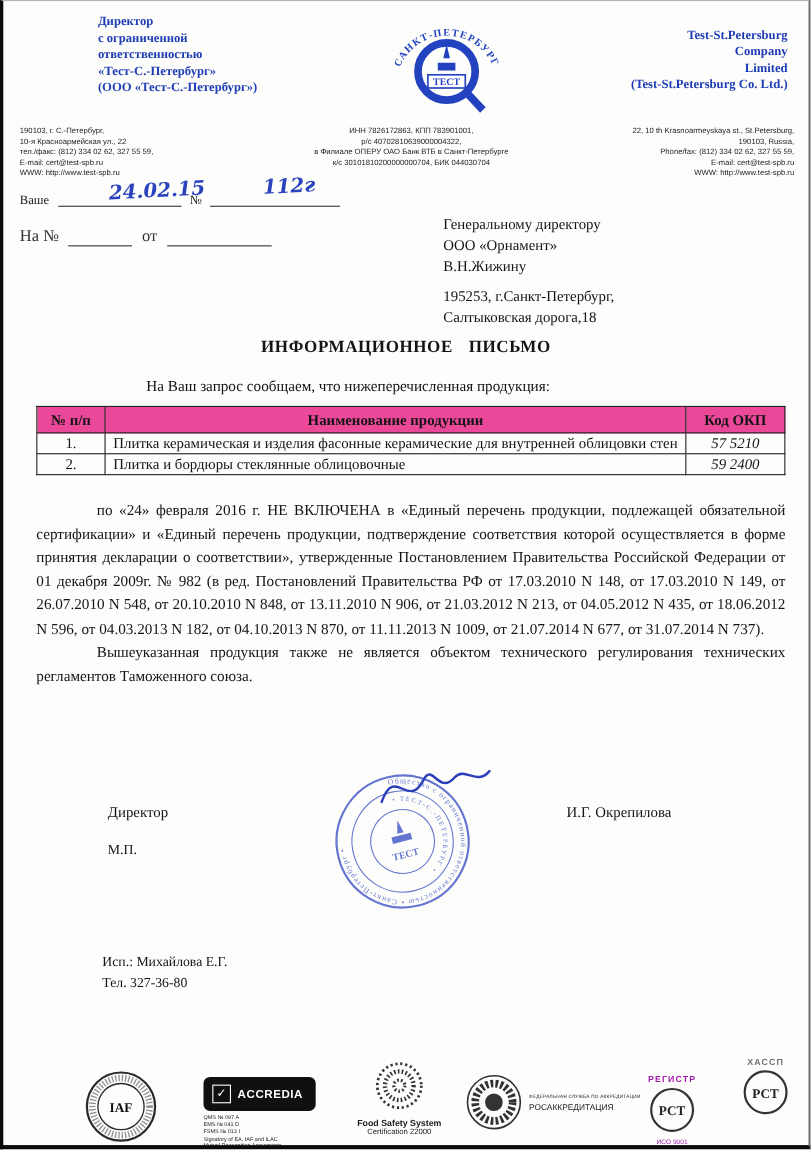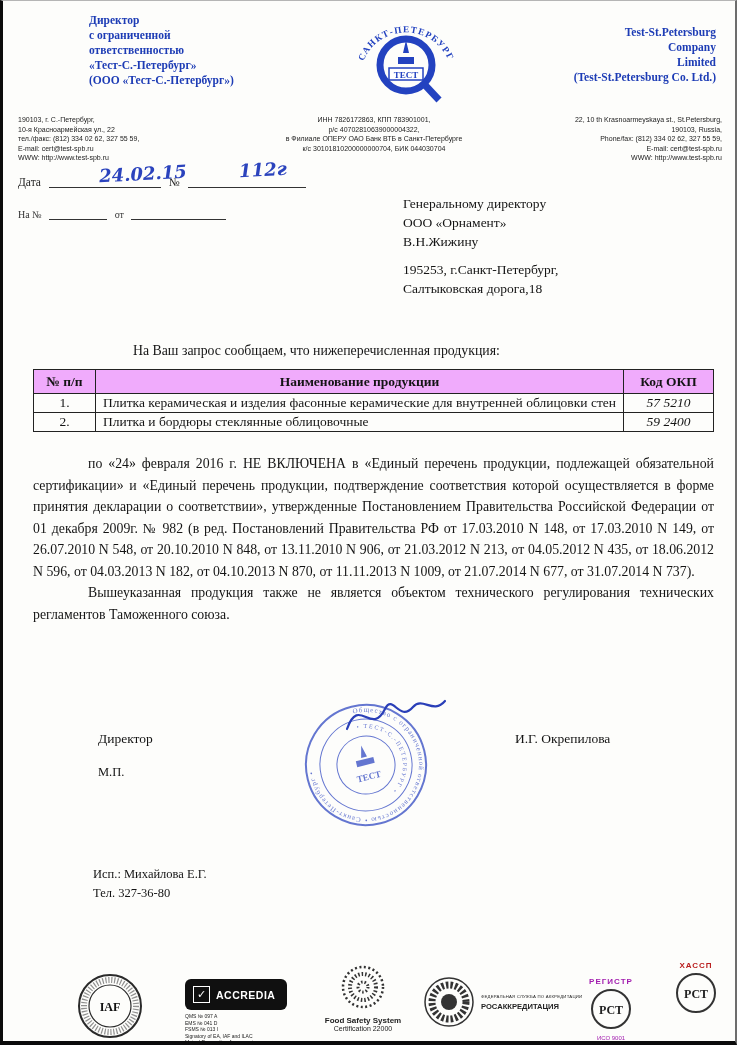--- a/index.html
+++ b/index.html
@@ -20,32 +20,32 @@
   .addr{position:absolute;top:114px;font-family:"Liberation Sans",sans-serif;font-size:7px;line-height:9.5px;color:#222;}
   .addr-ru{left:15px;width:185px;}
   .addr-bank{left:246px;width:250px;text-align:center;}
   .addr-en{right:13px;width:235px;text-align:right;}
 
   .date-row{position:absolute;left:15px;top:174px;font-size:11.5px;color:#222;}
   .uline{display:inline-block;border-bottom:1.2px solid #333;height:12px;margin:0 5px;vertical-align:bottom;}
   .hand{position:absolute;font-style:italic;font-weight:bold;color:#2b43bd;font-size:18px;font-family:"DejaVu Serif",serif;transform:rotate(-3deg);}
   .hand-date{left:96px;top:162px;}
   .hand-num{left:236px;top:158px;}
-  .ref-row{position:absolute;left:15px;top:206px;font-size:10px;color:#333;}
+  .ref-row{position:absolute;left:15px;top:206px;font-size:15px;color:#333;}
 
   .recipient{position:absolute;left:400px;top:193px;font-size:13.5px;line-height:19px;}
   .recipient .bold{font-weight:normal;}
   .recipient .addr2{margin-top:9px;}
 
   .title{position:absolute;left:0;right:0;top:306px;text-align:center;font-size:15.5px;font-weight:bold;letter-spacing:0.5px;word-spacing:10px;}
   .intro{position:absolute;left:30px;top:342px;width:681px;font-size:13.8px;text-indent:100px;}
 
   .ptable{position:absolute;left:30px;top:368px;width:681px;border-collapse:collapse;font-size:13.5px;}
   .ptable th,.ptable td{border:1.6px solid #222;padding:1px 7px;}
-  .ptable th{font-weight:bold;background:#f0abfc;height:21px;}
+  .ptable th{font-weight:bold;background:#ec4899;height:21px;}
   .cell-num{text-align:center;vertical-align:top;}
   .cell-name{text-align:justify;}
   .cell-code{text-align:center;vertical-align:top;font-style:italic;}
 
   .body-text{position:absolute;left:30px;top:452px;width:681px;font-size:13.8px;line-height:21.5px;text-align:justify;}
   .body-text p{margin:0;text-indent:55px;}
   .body-text .em{font-style:italic;}
 
   .sig-director{position:absolute;left:95px;top:730px;font-size:13.5px;}
   .sig-name{position:absolute;left:512px;top:730px;font-size:13.5px;}
@@ -67,23 +67,23 @@
   .accredia{position:absolute;left:182px;top:20px;width:102px;}
   .accredia-badge{background:#101010;border-radius:6px;color:#fff;display:flex;align-items:center;gap:6px;padding:7px 8px;}
   .accredia-check{border:1.5px solid #fff;width:15px;height:15px;display:flex;align-items:center;justify-content:center;font-size:11px;line-height:1;}
   .accredia-name{font-weight:bold;font-size:10.5px;letter-spacing:0.5px;}
   .accredia-lines{font-size:5px;line-height:6.5px;margin-top:3px;color:#222;}
   .fssc{position:absolute;left:308px;top:6px;width:104px;text-align:center;color:#222;}
   .fssc-name{font-size:8px;font-weight:bold;margin-top:3px;}
   .fssc-sub{font-size:7px;}
   .rosak{position:absolute;left:420px;top:17px;display:flex;align-items:center;gap:6px;color:#222;}
   .rosak-top{font-size:4.3px;letter-spacing:0.2px;}
-  .rosak-name{font-size:7.6px;font-weight:bold;margin-top:3px;}
+  .rosak-name{font-size:7.6px;font-weight:normal;margin-top:3px;}
   .registr{position:absolute;left:576px;top:18px;width:64px;text-align:center;color:#a21caf;}
-  .hassp{position:absolute;left:662px;top:2px;width:62px;text-align:center;color:#b91c1c;}
+  .hassp{position:absolute;left:662px;top:2px;width:62px;text-align:center;color:#737373;}
   .mark-label{font-size:8px;font-weight:bold;letter-spacing:1px;margin-bottom:2px;}
   .mark-sub{font-size:6px;margin-top:1px;}
   svg text{font-family:"Liberation Serif",serif;}
 </style>
 </head>
 <body>
 
 <div class="page">
 
   <div class="org-ru blue pre">Директор
@@ -120,21 +120,21 @@
 р/с 40702810639000004322,
 в Филиале ОПЕРУ ОАО Банк ВТБ в Санкт-Петербурге
 к/с 30101810200000000704, БИК 044030704</div>
   <div class="addr addr-en pre">22, 10 th Krasnoarmeyskaya  st.,  St.Petersburg,
 190103, Russia,
 Phone/fax:  (812)  334 02 62, 327 55 59,
 E-mail: cert@test-spb.ru
 WWW: http://www.test-spb.ru</div>
 
   <div class="date-row">
-    <span>Дата</span>
+    <span>Ваше</span>
     <span class="uline" style="width:112px"></span>
     <span>№</span>
     <span class="uline" style="width:118px"></span>
   </div>
   <div class="hand hand-date">24.02.15</div>
   <div class="hand hand-num">112г</div>
 
   <div class="ref-row">
     <span>На №</span>
     <span class="uline" style="width:58px"></span>
@@ -143,20 +143,21 @@
   </div>
 
   <div class="recipient">
     <div class="bold">Генеральному директору</div>
     <div class="bold">ООО «Орнамент»</div>
     <div class="bold">В.Н.Жижину</div>
     <div class="addr2 pre">195253, г.Санкт-Петербург,
 Салтыковская дорога,18</div>
   </div>
 
+  <div class="title">ИНФОРМАЦИОННОЕ ПИСЬМО</div>
   <div class="intro">На Ваш запрос сообщаем, что нижеперечисленная продукция:</div>
 
   <table class="ptable">
     <colgroup>
         <col style="width:62px">
         <col>
         <col style="width:90px">
       </colgroup>
     <thead>
       <tr>

